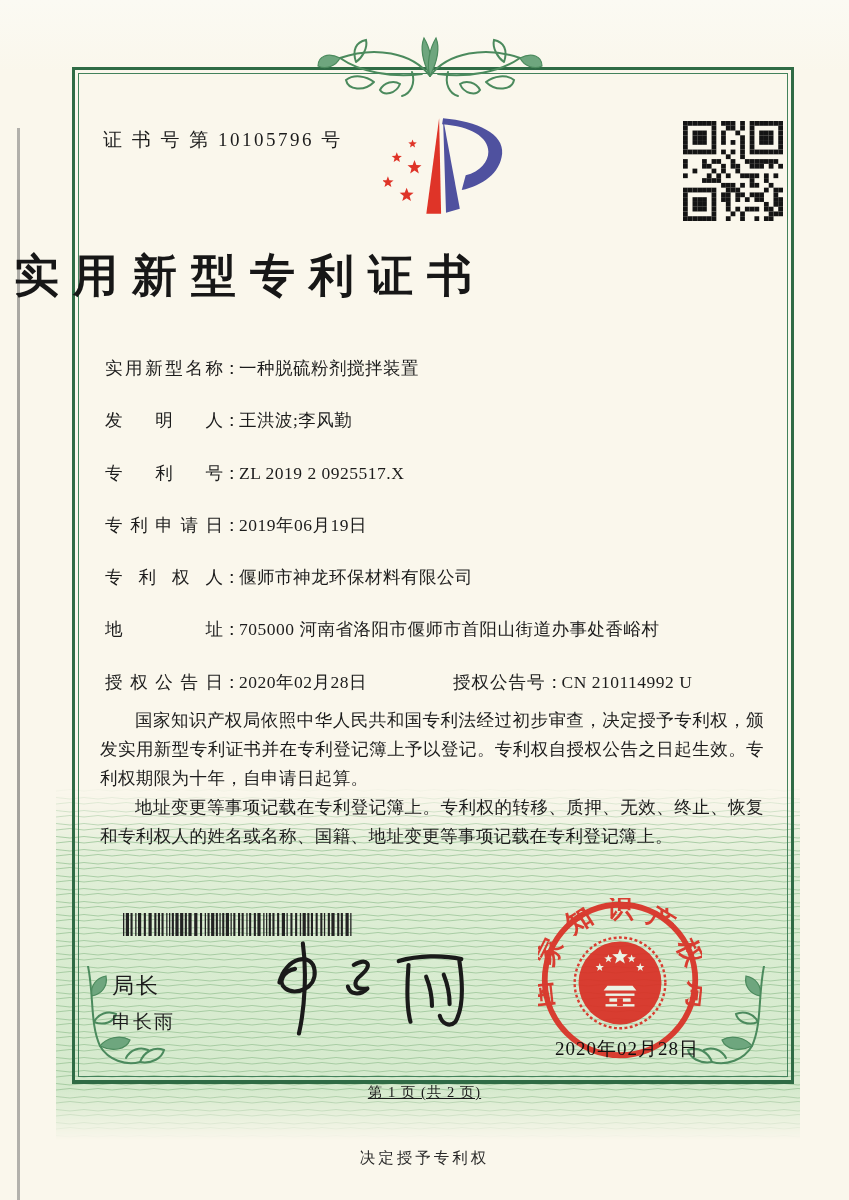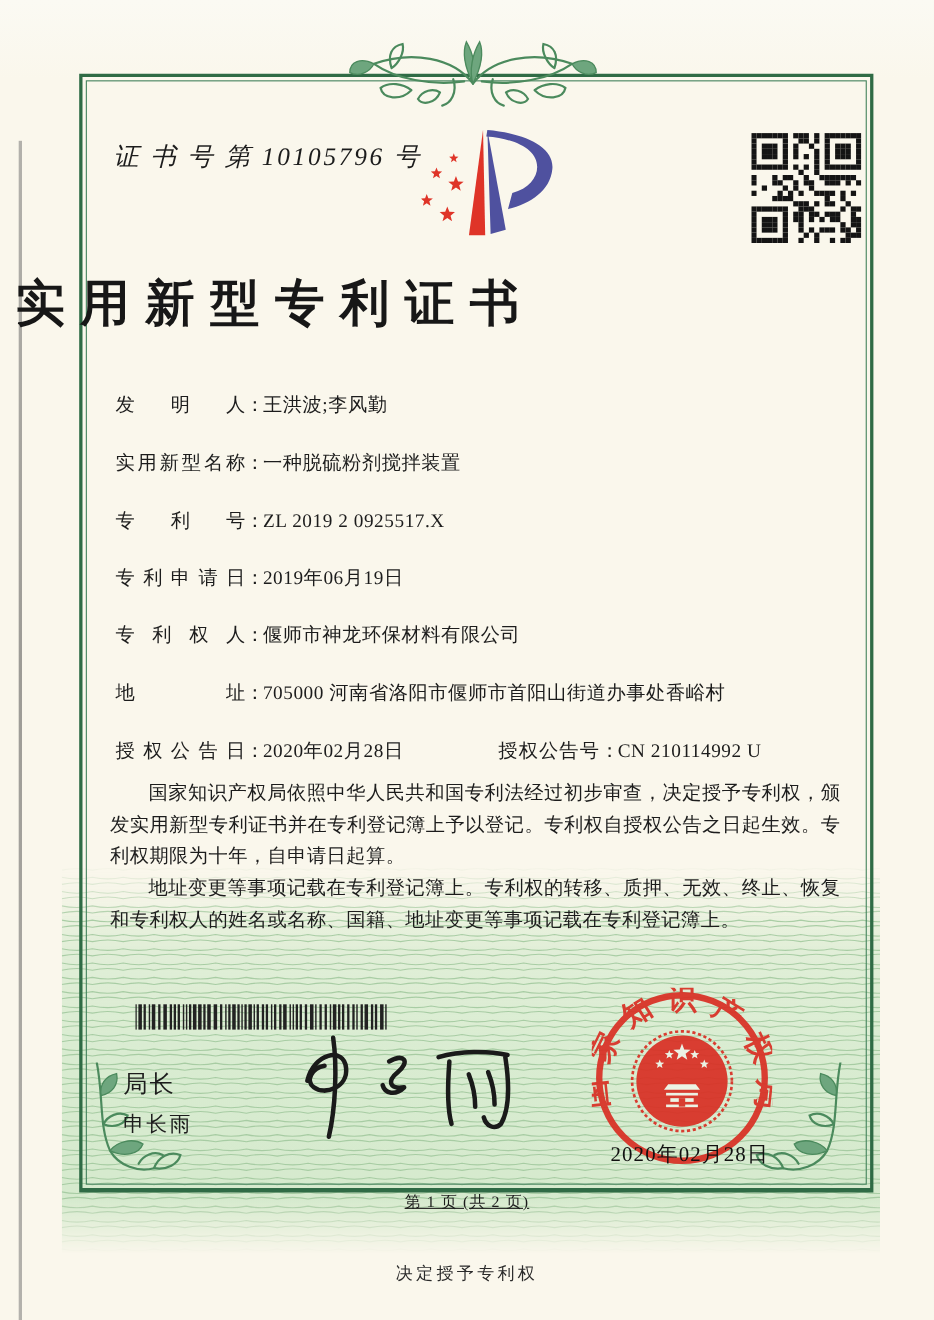--- a/index.html
+++ b/index.html
@@ -15,21 +15,21 @@
      background:linear-gradient(180deg,rgba(216,235,208,0) 0%,rgba(216,235,208,.75) 22%,#d9ecd1 48%,#d4e9cc 100%);
      -webkit-mask-image:linear-gradient(180deg,transparent 0,#000 14%,#000 86%,transparent 100%);
      mask-image:linear-gradient(180deg,transparent 0,#000 14%,#000 86%,transparent 100%);}
   .greenwash svg{position:absolute;left:0;top:0;}
   
   .frame{position:absolute;left:72px;top:67px;width:716px;height:1010px;z-index:2;
          border:3px solid #2f6b45;border-bottom-width:4px;}
   .frame .inner{position:absolute;left:3px;top:3px;right:3px;bottom:3px;border:1px solid #43825c;}
   .orn{position:absolute;z-index:3;}
   .content{position:absolute;left:0;top:0;width:849px;height:1200px;z-index:3;}
-  .cert-no{position:absolute;left:103px;top:127px;font-size:23px;letter-spacing:2.5px;font-style:italic;}
+  .cert-no{position:absolute;left:103px;top:127px;font-size:19px;letter-spacing:2.5px;}
   .logo{position:absolute;left:383px;top:114px;width:128px;height:104px;}
   .qr{position:absolute;left:683px;top:121px;width:100px;height:100px;}
   .title{position:absolute;left:0;right:0;top:246px;text-align:left;
          font-size:45px;font-weight:600;letter-spacing:14px;text-indent:14px;color:#171717;}
   .fields{position:absolute;left:105px;top:356px;width:670px;}
   .frow{position:relative;height:52.3px;font-size:17.5px;white-space:nowrap;}
   .flabel{display:inline-block;width:118px;text-align:justify;text-align-last:justify;vertical-align:baseline;}
   .fcolon{display:inline-block;width:16px;}
   .fvalue{letter-spacing:.5px;}
   .fpair2{position:absolute;left:348px;top:0;}
@@ -384,24 +384,24 @@
         <rect x="57.14285714285714" y="95.23809523809524" width="4.761904761904762" height="4.761904761904762" fill="#141414"></rect>
         <rect x="71.42857142857143" y="95.23809523809524" width="4.761904761904762" height="4.761904761904762" fill="#141414"></rect>
         <rect x="80.95238095238095" y="95.23809523809524" width="4.761904761904762" height="4.761904761904762" fill="#141414"></rect>
         <rect x="85.71428571428571" y="95.23809523809524" width="4.761904761904762" height="4.761904761904762" fill="#141414"></rect>
       </svg>
 
     <div class="title">实用新型专利证书</div>
 
     <div class="fields">
       <div class="frow">
+        <span class="flabel">实用新型名称</span><span class="fcolon">：</span><span class="fvalue">一种脱硫粉剂搅拌装置</span>
+      </div>
+      <div class="frow">
         <span class="flabel">发明人</span><span class="fcolon">：</span><span class="fvalue">王洪波;李风勤</span>
-      </div>
-      <div class="frow">
-        <span class="flabel">实用新型名称</span><span class="fcolon">：</span><span class="fvalue">一种脱硫粉剂搅拌装置</span>
       </div>
       <div class="frow">
         <span class="flabel">专利号</span><span class="fcolon">：</span><span class="fvalue">ZL 2019 2 0925517.X</span>
       </div>
       <div class="frow">
         <span class="flabel">专利申请日</span><span class="fcolon">：</span><span class="fvalue">2019年06月19日</span>
       </div>
       <div class="frow">
         <span class="flabel">专利权人</span><span class="fcolon">：</span><span class="fvalue">偃师市神龙环保材料有限公司</span>
       </div>

